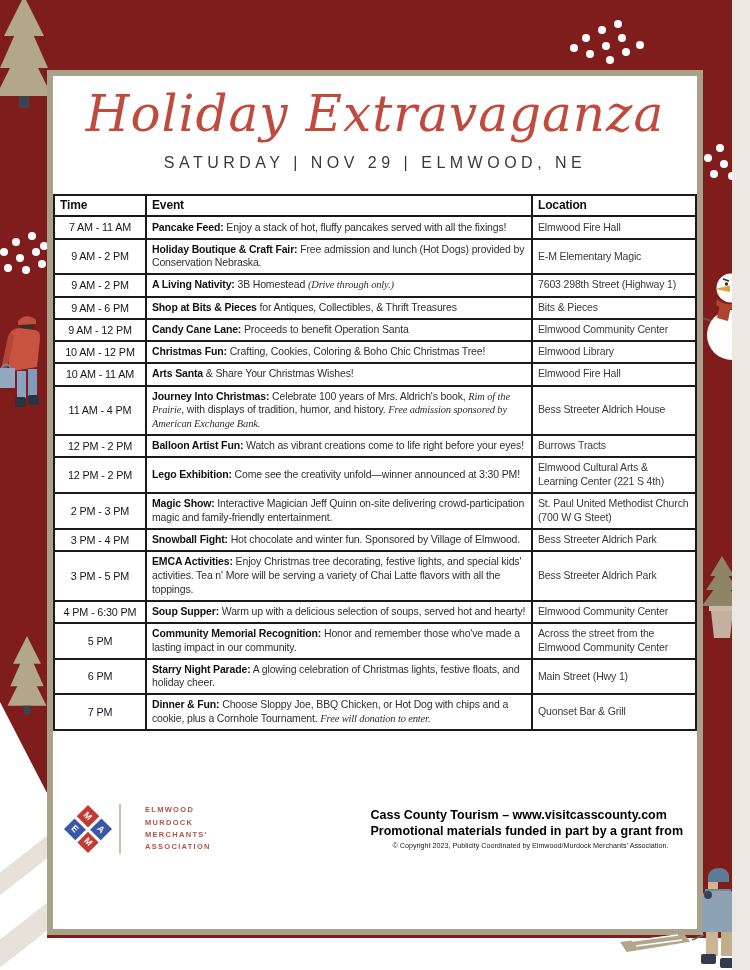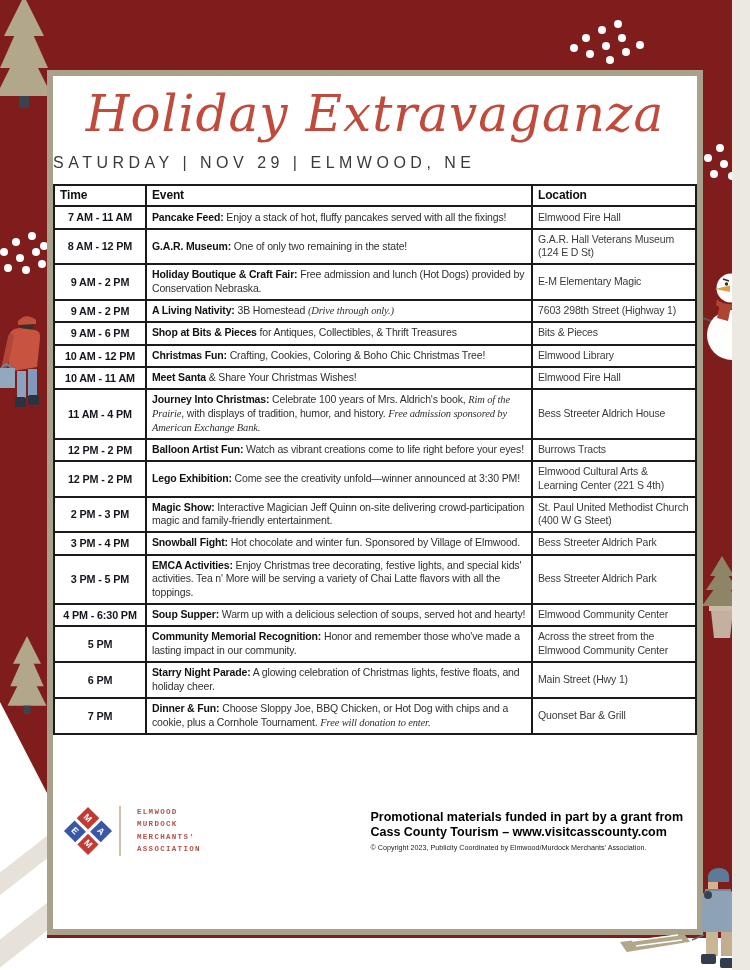--- a/index.html
+++ b/index.html
@@ -14,45 +14,45 @@
   .streak1{left:-28px;top:846px;width:130px;height:18px;transform:rotate(-38deg);}
   .streak2{left:-46px;top:912px;width:170px;height:22px;transform:rotate(-38deg);}
 
   .deco{position:absolute;}
 
   
   .card{position:absolute;left:47px;top:70px;width:656px;height:865px;box-sizing:border-box;
         background:#fff;border:6px solid #a9a189;z-index:2;display:flex;flex-direction:column;}
   .title{margin:10px 6px 0 6px;text-align:center;font-family:"DejaVu Serif",serif;font-style:italic;
          font-weight:400;font-size:50px;line-height:1.15;color:#c04b3c;letter-spacing:1px;}
-  .subtitle{margin-top:10px;text-align:left;font-size:16px;letter-spacing:4.5px;color:#3a3a3a;}
+  .subtitle{margin-top:10px;text-align:center;font-size:16px;letter-spacing:4.5px;color:#3a3a3a;}
 
   
-  table{width:100%;border-collapse:collapse;margin-top:12px;table-layout:fixed;}
+  table{width:100%;border-collapse:collapse;margin-top:22px;table-layout:fixed;}
   th,td{border:2px solid #1a1a1a;padding:3px 5px;font-size:10.5px;line-height:1.32;color:#2f2f2f;
         vertical-align:middle;letter-spacing:-0.15px;overflow:hidden;}
   th{font-size:12px;text-align:left;color:#101010;padding:2px 5px;}
-  td.c-time{text-align:center;font-weight:bold;font-size:10.8px;color:#15151e;}
+  td.c-time{text-align:center;font-weight:normal;font-size:10.8px;color:#15151e;}
   td.c-loc{color:#3a3a3a;}
   .b{font-weight:bold;color:#111;}
   .i{font-style:italic;font-family:Liberation Serif, serif;}
 
   
   .footer{flex:1;display:flex;align-items:center;justify-content:space-between;padding:4px 12px 6px 10px;}
   .logo{display:flex;align-items:center;}
   .logo-mark{width:34px;height:34px;transform:rotate(45deg);display:grid;
              grid-template-columns:1fr 1fr;grid-template-rows:1fr 1fr;gap:3px;margin:6px 14px 6px 8px;}
   .logo-mark div{display:flex;align-items:center;justify-content:center;font-size:9px;font-weight:bold;color:#fff;}
   .lm-tl,.lm-br{background:#c23b32;}
   .lm-tr,.lm-bl{background:#3a57a7;}
-  .org{border-left:2px solid #cdbfae;padding-left:16px;color:#b0544a;font-size:7.5px;font-weight:bold;
-       letter-spacing:1.3px;line-height:1.65;font-family:Liberation Mono, monospace;}
+  .org{border-left:2px solid #cdbfae;padding-left:24px;color:#b0544a;font-size:7.5px;font-weight:bold;
+       letter-spacing:1.3px;line-height:1.65;}
   .credits{text-align:left;padding-right:2px;}
   .credits .bold-line{font-weight:bold;font-size:12.5px;color:#000;line-height:1.25;}
-  .credits .copyright{font-size:7.2px;color:#222;margin-top:2px;}
+  .credits .copyright{font-size:7.2px;color:#222;margin-top:2px;margin-left:22px;}
 </style>
 </head>
 <body>
 
 <div class="stage">
 
   <div class="snow-left"></div>
   <div class="snow-bottom"></div>
   <div class="streak streak1"></div>
   <div class="streak streak2"></div>
@@ -173,54 +173,54 @@
           <th>Location</th>
         </tr>
       </thead>
       <tbody>
       <tr>
         <td class="c-time">7 AM - 11 AM</td>
         <td class="c-event"><span class="b">Pancake Feed:</span><span> Enjoy a stack of hot, fluffy pancakes served with all the fixings!</span><span class="i"></span><span></span><span class="i"></span></td>
         <td class="c-loc">Elmwood Fire Hall</td>
       </tr>
 
-      <tr>
-        <td class="c-time">8 AM - 12 PM</td>
-        <td class="c-event"><span class="b">G.A.R. Museum:</span><span> One of only two remaining in the state!</span><span class="i"></span><span></span><span class="i"></span></td>
-        <td class="c-loc">G.A.R. Hall Veterans Museum (124 E D St)</td>
-      </tr>
 
       <tr>
         <td class="c-time">9 AM - 2 PM</td>
         <td class="c-event"><span class="b">Holiday Boutique &amp; Craft Fair:</span><span> Free admission and lunch (Hot Dogs) provided by Conservation Nebraska.</span><span class="i"></span><span></span><span class="i"></span></td>
         <td class="c-loc">E-M Elementary Magic</td>
       </tr>
 
       <tr>
         <td class="c-time">9 AM - 2 PM</td>
         <td class="c-event"><span class="b">A Living Nativity:</span><span> 3B Homestead </span><span class="i">(Drive through only.)</span><span></span><span class="i"></span></td>
         <td class="c-loc">7603 298th Street (Highway 1)</td>
       </tr>
 
       <tr>
         <td class="c-time">9 AM - 6 PM</td>
         <td class="c-event"><span class="b">Shop at Bits &amp; Pieces</span><span> for Antiques, Collectibles, &amp; Thrift Treasures</span><span class="i"></span><span></span><span class="i"></span></td>
         <td class="c-loc">Bits &amp; Pieces</td>
       </tr>
 
+      <tr>
+        <td class="c-time">9 AM - 12 PM</td>
+        <td class="c-event"><span class="b">Candy Cane Lane:</span><span> Proceeds to benefit Operation Santa</span><span class="i"></span><span></span><span class="i"></span></td>
+        <td class="c-loc">Elmwood Community Center</td>
+      </tr>
 
       <tr>
         <td class="c-time">10 AM - 12 PM</td>
         <td class="c-event"><span class="b">Christmas Fun:</span><span> Crafting, Cookies, Coloring &amp; Boho Chic Christmas Tree!</span><span class="i"></span><span></span><span class="i"></span></td>
         <td class="c-loc">Elmwood Library</td>
       </tr>
 
       <tr>
         <td class="c-time">10 AM - 11 AM</td>
-        <td class="c-event"><span class="b">Meet Santa</span><span> &amp; Share Your Christmas Wishes!</span><span class="i"></span><span></span><span class="i"></span></td>
+        <td class="c-event"><span class="b">Arts Santa</span><span> &amp; Share Your Christmas Wishes!</span><span class="i"></span><span></span><span class="i"></span></td>
         <td class="c-loc">Elmwood Fire Hall</td>
       </tr>
 
       <tr>
         <td class="c-time">11 AM - 4 PM</td>
         <td class="c-event"><span class="b">Journey Into Christmas:</span><span> Celebrate 100 years of Mrs. Aldrich's book, </span><span class="i">Rim of the Prairie</span><span>, with displays of tradition, humor, and history. </span><span class="i">Free admission sponsored by American Exchange Bank.</span></td>
         <td class="c-loc">Bess Streeter Aldrich House</td>
       </tr>
 
 
@@ -232,21 +232,21 @@
 
       <tr>
         <td class="c-time">12 PM - 2 PM</td>
         <td class="c-event"><span class="b">Lego Exhibition:</span><span> Come see the creativity unfold—winner announced at 3:30 PM!</span><span class="i"></span><span></span><span class="i"></span></td>
         <td class="c-loc">Elmwood Cultural Arts &amp; Learning Center (221 S 4th)</td>
       </tr>
 
       <tr>
         <td class="c-time">2 PM - 3 PM</td>
         <td class="c-event"><span class="b">Magic Show:</span><span> Interactive Magician Jeff Quinn on-site delivering crowd-participation magic and family-friendly entertainment.</span><span class="i"></span><span></span><span class="i"></span></td>
-        <td class="c-loc">St. Paul United Methodist Church (400 W G Steet)</td>
+        <td class="c-loc">St. Paul United Methodist Church (700 W G Steet)</td>
       </tr>
 
       <tr>
         <td class="c-time">3 PM - 4 PM</td>
         <td class="c-event"><span class="b">Snowball Fight:</span><span> Hot chocolate and winter fun. Sponsored by Village of Elmwood.</span><span class="i"></span><span></span><span class="i"></span></td>
         <td class="c-loc">Bess Streeter Aldrich Park</td>
       </tr>
 
       <tr>
         <td class="c-time">3 PM - 5 PM</td>
@@ -289,20 +289,20 @@
           <div class="lm-br">M</div>
         </div>
         <div class="org">
           <div>ELMWOOD</div>
           <div>MURDOCK</div>
           <div>MERCHANTS'</div>
           <div>ASSOCIATION</div>
         </div>
       </div>
       <div class="credits">
+        <div class="bold-line">Cass County Tourism – www.visitcasscounty.com</div>
         <div class="bold-line">Promotional materials funded in part by a grant from</div>
-        <div class="bold-line">Cass County Tourism – www.visitcasscounty.com</div>
         <div class="copyright">© Copyright 2023, Publicity Coordinated by Elmwood/Murdock Merchants' Association.</div>
       </div>
     </div>
 
   </div>
 </div>
 
 </body></html>

